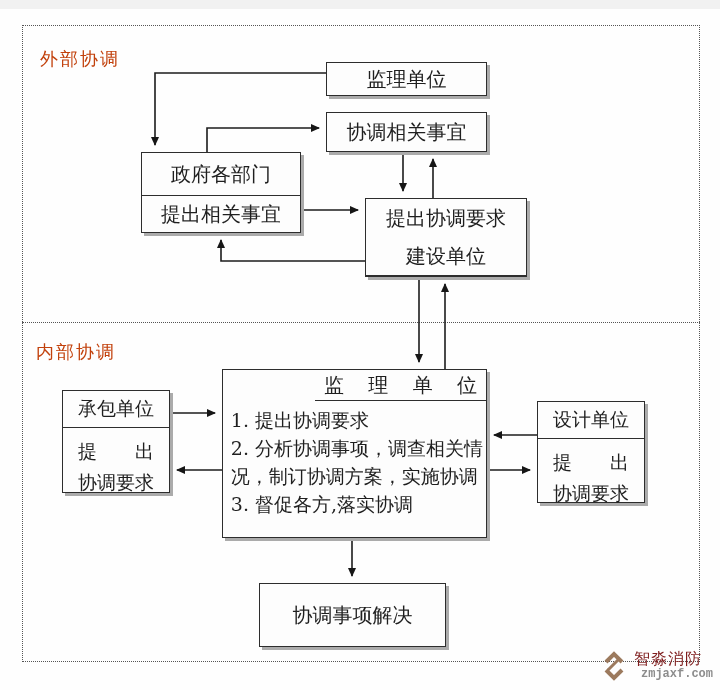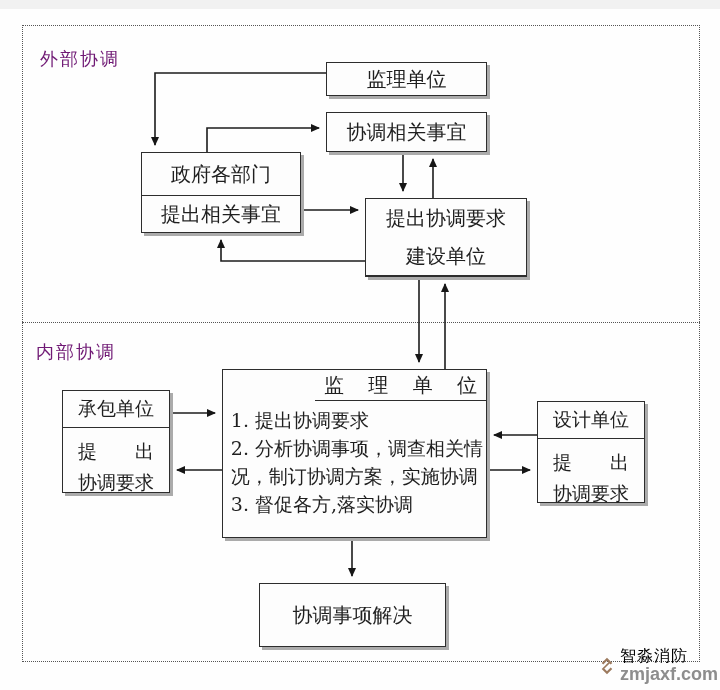--- a/index.html
+++ b/index.html
@@ -19,21 +19,21 @@
   }
   .dashed-outer {
     position:absolute; left:22px; top:25px; width:678px; height:637px;
     border:1px dotted #555;
   }
   .dashed-divider {
     position:absolute; left:22px; top:322px; width:678px; height:0;
     border-top:1px dotted #555;
   }
   .section-label {
-    position:absolute; font-size:18px; letter-spacing:2px; color:#701a75;
+    position:absolute; font-size:18px; letter-spacing:2px; color:#c2410c;
   }
   .lbl-external { left:40px; top:47px; }
   .lbl-internal { left:36px; top:340px; }
 
   .fbox {
     position:absolute;
     background:#fdfdfd;
     border:1.5px solid #2d2d2d;
     box-shadow:3px 3px 0 #ababab;
     display:flex; flex-direction:column;
@@ -82,24 +82,24 @@
   svg.connectors {
     position:absolute; left:0; top:0; width:720px; height:690px;
     pointer-events:none;
   }
 
   .watermark {
     position:absolute; left:598px; top:645px; width:120px; height:42px;
     display:flex; align-items:center; background:transparent;
   }
   .watermark .wm-text { margin-left:4px; line-height:1.05; }
-  .wm-brand { font-size:16px; color:#000000; letter-spacing:1px;
+  .wm-brand { font-size:16px; color:#7f1d1d; letter-spacing:1px;
               font-family:"DejaVu Sans","Liberation Sans",sans-serif; }
-  .wm-domain { font-size:18px; font-weight:bold; color:#8d8d8d;
-               font-family:Liberation Sans, sans-serif; }
+  .wm-domain { font-size:12px; font-weight:bold; color:#8d8d8d;
+               font-family:Liberation Mono, monospace;margin-left:7px; }
 </style>
 </head>
 <body>
 
 <div id="stage">
 
   <div class="top-band"></div>
 
   <div class="dashed-outer"></div>
   <div class="dashed-divider"></div>

